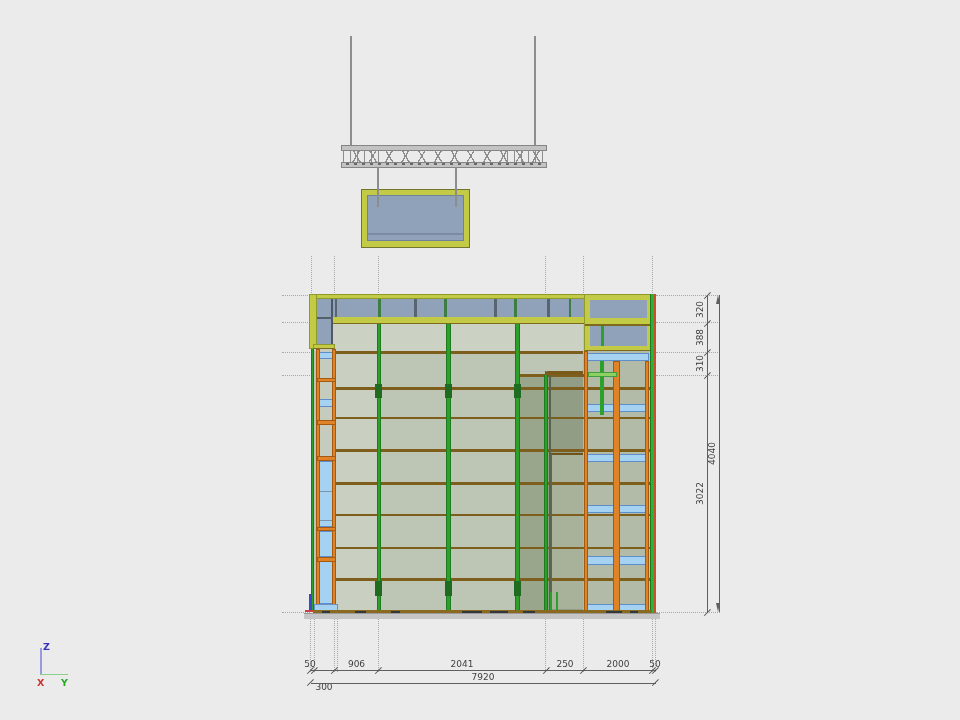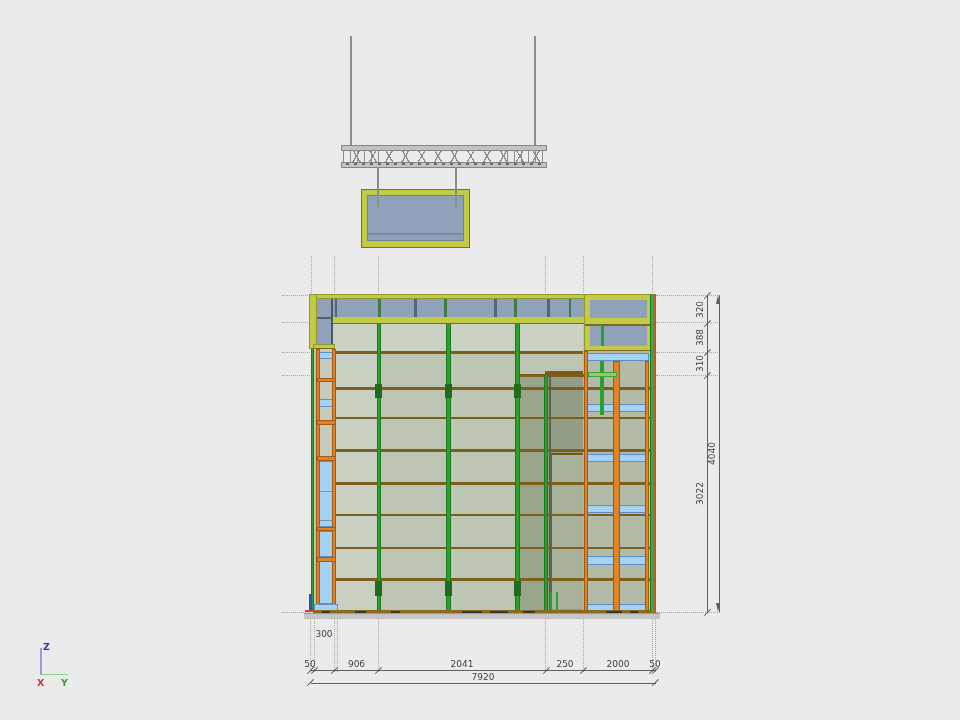--- a/index.html
+++ b/index.html
@@ -234,21 +234,21 @@
     <div class="dimline" style="left:310.5px;top:670px;width:345px;height:1px"></div>
     <div class="tick" style="left:306px;top:669.5px"></div>
     <div class="tick" style="left:309.5px;top:669.5px"></div>
     <div class="tick" style="left:330px;top:669.5px"></div>
     <div class="tick" style="left:374px;top:669.5px"></div>
     <div class="tick" style="left:541.5px;top:669.5px"></div>
     <div class="tick" style="left:579px;top:669.5px"></div>
     <div class="tick" style="left:647.5px;top:669.5px"></div>
     <div class="tick" style="left:651px;top:669.5px"></div>
     <div class="dimtext-h" style="left:285px;top:659px">50</div>
-    <div class="dimtext-h" style="left:299px;top:629px">300</div>
+    <div class="dimtext-h" style="left:299px;top:682px">300</div>
     <div class="dimtext-h" style="left:331.5px;top:659px">906</div>
     <div class="dimtext-h" style="left:437px;top:659px">2041</div>
     <div class="dimtext-h" style="left:540px;top:659px">250</div>
     <div class="dimtext-h" style="left:593px;top:659px">2000</div>
     <div class="dimtext-h" style="left:630px;top:659px">50</div>
 
     <div class="dimline" style="left:310.5px;top:682.5px;width:345px;height:1px"></div>
     <div class="tick" style="left:306px;top:682px"></div>
     <div class="tick" style="left:651px;top:682px"></div>
     <div class="dimtext-h" style="left:458px;top:672px">7920</div>

